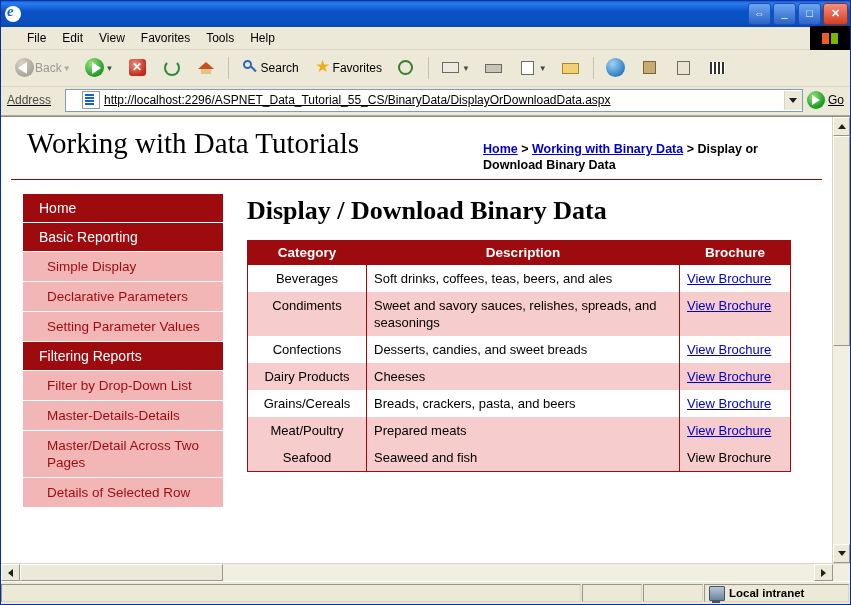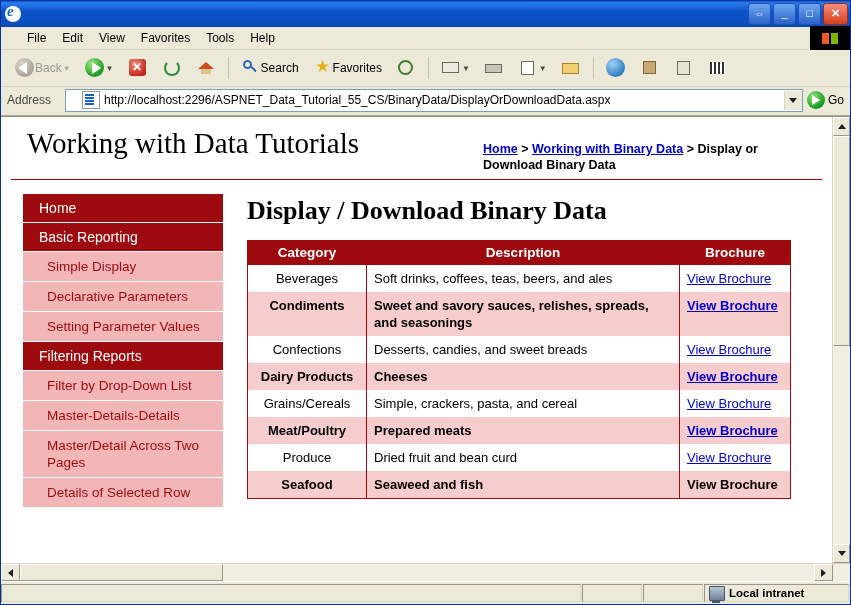--- a/index.html
+++ b/index.html
@@ -160,20 +160,21 @@
   .arrow-right { border-left: 9px solid #fff; left: 7px; }
   
   .addressbar {
     height: 26px;
     background: #ece9d8;
     display: flex;
     align-items: center;
     padding: 0 2px 2px 6px;
     gap: 4px;
     border-bottom: 1px solid #b0ab99;
+    text-decoration: underline;
   }
   .addr-label {
     font-size: 12px;
     color: #4a4a44;
     padding-right: 2px;
   }
   .addr-box {
     flex: 1 1 auto;
     height: 21px;
     background: #fff;
@@ -332,21 +333,21 @@
     text-align: center;
   }
   table.grid td {
     padding: 5px 7px;
     border-left: 1px solid #9e0b0f;
     border-right: 1px solid #9e0b0f;
     color: #000;
     vertical-align: top;
     line-height: 17px;
   }
-  table.grid tr.alt td { background: #f7cccc; font-weight: bold; }
+  table.grid tr.alt td { background: #f7cccc; }
   table.grid tr.norm td { background: #fff; }
   table.grid td.brochure { width: 96px; }
   table.grid td.brochure a {
     color: #0000cc;
     text-decoration: underline;
   }
   table.grid td.cat { width: 104px; text-align: center; }
   
   .vscroll {
     width: 17px;
@@ -661,35 +662,28 @@
               </tr>
               <tr class="alt">
                 <td class="cat">Dairy Products</td>
                 <td>Cheeses</td>
                 <td class="brochure">
                   <a href="#">View Brochure</a>
                 </td>
               </tr>
               <tr class="norm">
                 <td class="cat">Grains/Cereals</td>
-                <td>Simple, crackers, pasta, and cereal</td>
+                <td>Breads, crackers, pasta, and beers</td>
                 <td class="brochure">
                   <a href="#">View Brochure</a>
                 </td>
               </tr>
               <tr class="alt">
                 <td class="cat">Meat/Poultry</td>
                 <td>Prepared meats</td>
-                <td class="brochure">
-                  <a href="#">View Brochure</a>
-                </td>
-              </tr>
-              <tr class="norm">
-                <td class="cat">Produce</td>
-                <td>Dried fruit and bean curd</td>
                 <td class="brochure">
                   <a href="#">View Brochure</a>
                 </td>
               </tr>
               <tr class="alt">
                 <td class="cat">Seafood</td>
                 <td>Seaweed and fish</td>
                 <td class="brochure">
                   <span>View Brochure</span>
                 </td>

